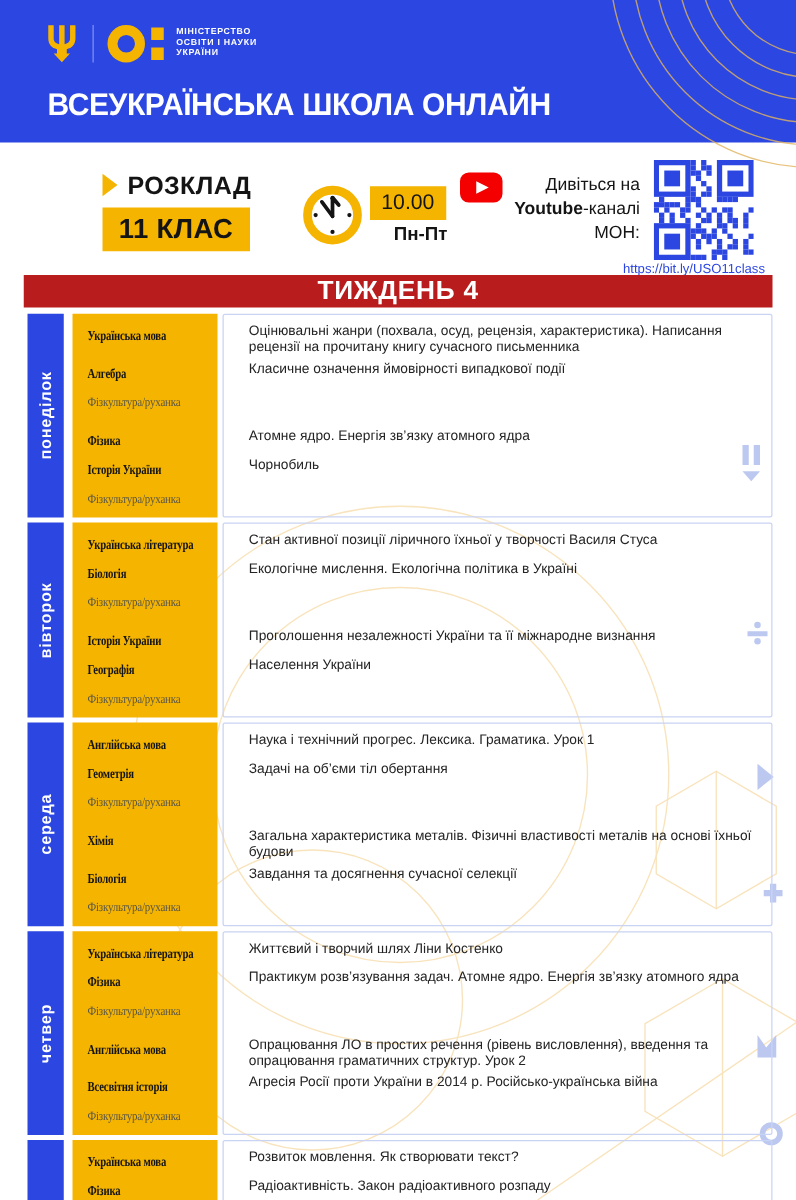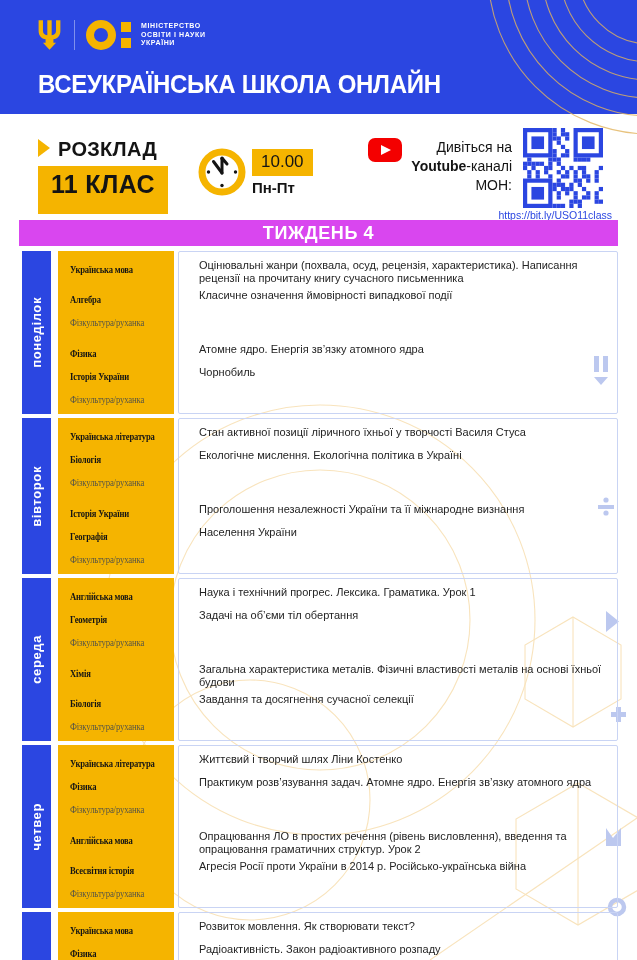--- a/index.html
+++ b/index.html
@@ -16,39 +16,39 @@
   .logo-row { display:flex; align-items:center; height:42px; }
   .tryzub { width:27px; height:36px; flex:0 0 auto; }
   .logo-sep { width:1px; height:30px; background:rgba(255,255,255,.4); margin:0 11px; }
   .o-ring { width:30px; height:30px; border:8px solid #F5B400; border-radius:50%; display:inline-block; }
   .o-colon { display:inline-flex; flex-direction:column; justify-content:space-between; height:26px; margin:0 10px 0 5px; }
   .o-colon i { width:10px; height:10px; background:#F5B400; display:block; }
   .ministry { font-size:7px; font-weight:700; letter-spacing:.6px; line-height:8.5px; }
   .title { margin:14px 0 0 2px; font-size:25px; font-weight:800; letter-spacing:-.3px; transform:scaleX(.96); transform-origin:0 50%; white-space:nowrap; }
 
   
-  .info { position:relative; height:104px; }
+  .info { position:relative; height:104px;margin-left:44px; }
   .rozk-arrow { position:absolute; left:38px; top:23px; width:0; height:0; border-left:12px solid #F5B400; border-top:9px solid transparent; border-bottom:9px solid transparent; }
   .rozk-text { position:absolute; left:58px; top:22px; font-size:20px; font-weight:800; color:#141414; letter-spacing:.3px; }
-  .class-badge { position:absolute; left:38px; top:50px; background:#F5B400; color:#141414; font-size:25px; font-weight:800; padding:4px 13px 15px; letter-spacing:.3px; }
+  .class-badge { position:absolute; left:38px; top:50px; background:#F5B400; color:#141414; font-size:22px; font-weight:800; padding:4px 13px 5px; letter-spacing:.3px; }
   .clock { position:absolute; left:196px; top:30px; }
   .time-badge { position:absolute; left:252px; top:33px; background:#F5B400; color:#141414; font-size:17px; font-weight:400; padding:3px 9px 4px; }
-  .dayrange { position:absolute; left:252px; top:63px; width:62px; text-align:left; font-size:15px; font-weight:800; color:#141414; }
+  .dayrange { position:absolute; left:252px; top:63px; width:62px; text-align:right; font-size:15px; font-weight:800; color:#141414; }
   .ytrow { position:absolute; right:125px; top:22px; display:flex; }
   .yt-btn { position:relative; width:34px; height:24px; background:#F40000; border-radius:7px; margin-right:9px; flex:0 0 auto; }
   .yt-btn::after { content:""; position:absolute; left:13px; top:7px; border-left:10px solid #fff; border-top:5px solid transparent; border-bottom:5px solid transparent; }
   .yt-text { text-align:right; font-size:14px; line-height:19px; color:#141414; }
   .yt-text b { font-weight:800; }
   .qr { position:absolute; right:34px; top:12px; width:80px; height:80px; background:#fff; }
   .qr svg { width:80px; height:80px; fill:#2B46E1; }
   .link { position:absolute; right:25px; top:93px; font-size:10.5px; color:#2B46E1; text-decoration:none; }
 
   
-  .banner { position:relative; margin:0 19px 5px; height:26px; background:#d946ef; color:#fff;
-            display:flex; align-items:center; justify-content:center; font-size:18px; font-weight:800; letter-spacing:.6px; }
+  .banner { position:relative; margin:0 19px 5px; height:26px; background:#b91c1c; color:#fff;
+            display:flex; align-items:center; justify-content:center; font-size:21px; font-weight:800; letter-spacing:.6px; }
 
   
   .sched { position:relative; margin:0 19px; }
   .day { position:relative; margin-bottom:4px; }
   .day-tab { position:absolute; left:3px; top:0; bottom:0; width:29px; background:#2B46E1; display:flex; align-items:center; justify-content:center; }
   .day-tab span { writing-mode:vertical-rl; transform:rotate(180deg); color:#fff; font-weight:700; font-size:13px; letter-spacing:.6px; }
   .ycol { position:absolute; left:39px; top:0; bottom:0; width:116px; background:#F5B400; }
   .card { position:absolute; left:159px; right:0; top:0; bottom:0; border:1px solid #c9d4f4; border-radius:2px; }
   .rows { position:relative; display:grid; grid-template-columns:168px 1fr; padding:5px 0; }
   .r { display:contents; }

